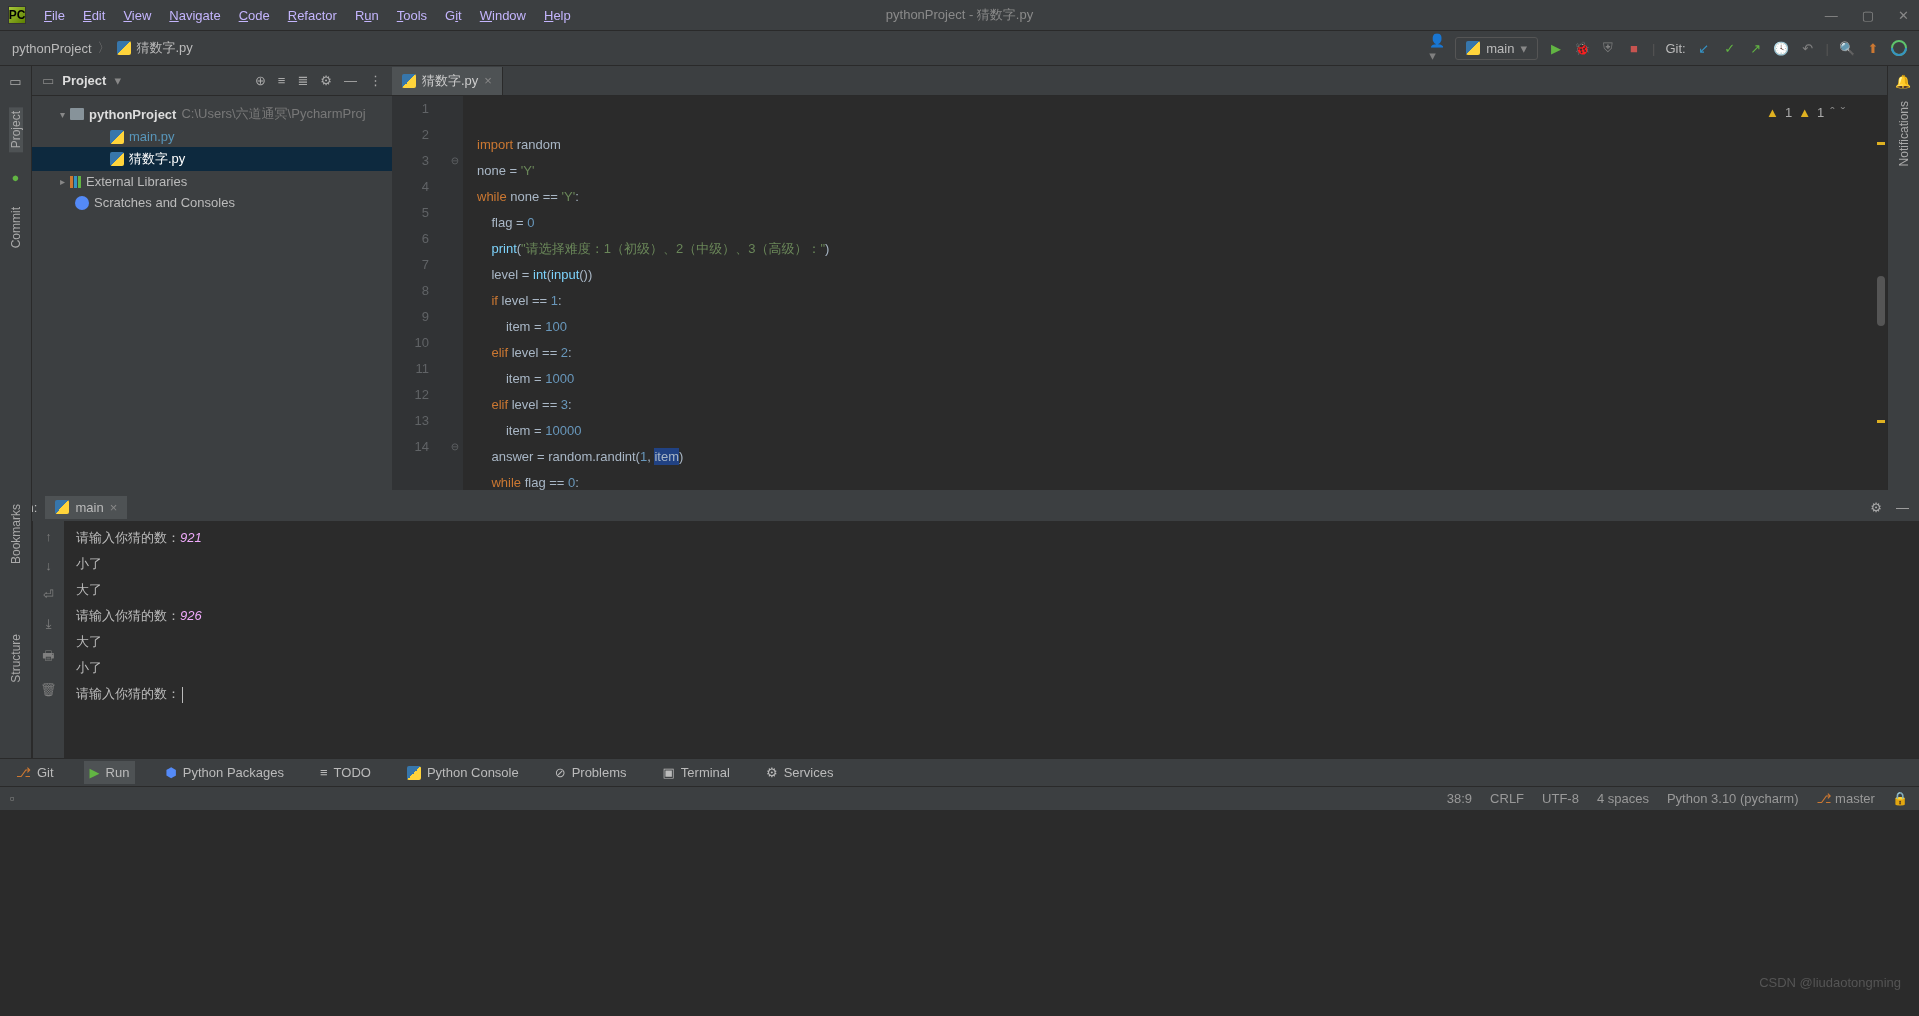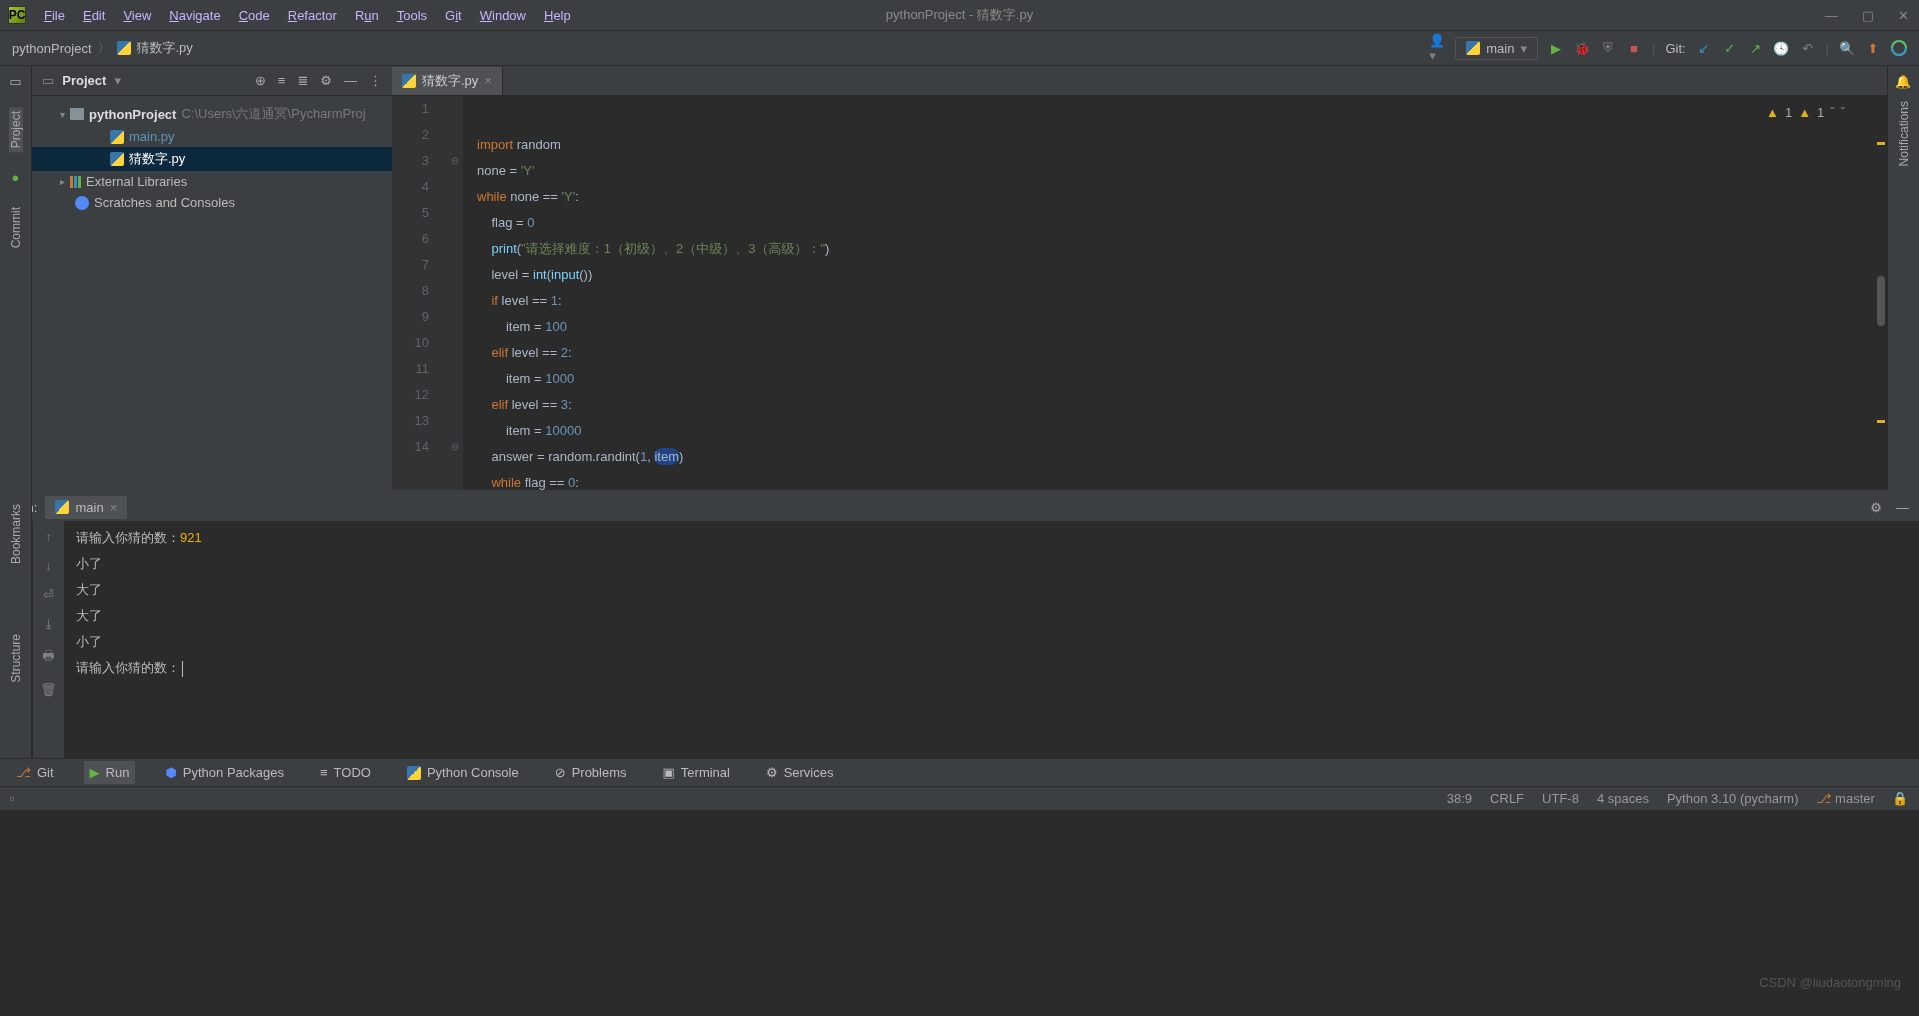--- a/index.html
+++ b/index.html
@@ -54,38 +54,38 @@
     .code-area { flex: 1; display: flex; font-family: "JetBrains Mono", Consolas, monospace; font-size: 14.5px; line-height: 26px; position:relative; overflow:hidden;}
     .gutter { width: 55px; text-align: right; padding-right: 18px; color: #606366; background: #313335; user-select: none; }
     .gutter div { height: 26px; }
     .code { padding-left: 14px; white-space: pre; margin-top: 36px; }
     .code div { height: 26px; }
     .kw { color: #cc7832; }
     .str { color: #6a8759; }
     .num { color: #6897bb; }
     .fn { color: #7dd3fc; }
     .id { color: #a9b7c6; }
-    .hl { background: #214283; padding:1px 0;border-radius:8px;}
+    .hl { background: #214283; padding:1px 0;}
     .right-gutter { width: 32px; background: #3c3f41; border-left: 1px solid #2a2a2a; display: flex; flex-direction: column; align-items: center; padding-top: 8px; gap: 8px; }
     .warnings { position:absolute; top:4px; right:42px; display:flex; gap:6px; align-items:center; color:#aaa; font-size:12px;}
     .warn-tri { color:#dfb121;}
     .editor-scroll { position:absolute; right:0; top:30px; bottom:0; width:12px; }
     .scr-thumb { position:absolute; right:2px; top:150px; width:8px; height:50px; background:#555; border-radius:4px;}
     .scr-mark { position:absolute; right:2px; width:8px; height:3px; }
 
     .run-panel { height: 268px; background: #2b2b2b; border-top: 3px solid #3c3f41; display: flex; flex-direction: column; position:relative;}
     .run-header { height: 28px; background: #3c3f41; display: flex; align-items: center; padding: 0 10px; gap: 8px;}
     .run-header .rlabel { color: #bbb; }
     .run-tab { background: #4e5254; padding: 4px 10px; display: flex; align-items: center; gap: 6px; }
     .run-header-icons { margin-left: auto; display: flex; gap: 14px; color: #aaa;}
     .run-body { flex: 1; display: flex; }
     .run-gutter { width: 32px; background: #3c3f41; display: flex; flex-direction: column; align-items: center; padding-top: 8px; gap: 16px; }
     .run-gutter2 { width: 32px; background: #3c3f41; display: flex; flex-direction: column; align-items: center; padding-top: 8px; gap: 14px; border-left:1px solid #2a2a2a;}
     .console { flex: 1; padding: 4px 12px; font-family: Consolas, monospace; font-size: 14px; line-height: 26px; color: #bbb; }
-    .console .inp { color: #eab308; }
+    .console .inp { color: #f0abfc; font-style: italic; }
     .cursor { display:inline-block; width:1px; height:16px; background:#bbb; vertical-align:middle; margin-left:2px;}
 
     .left-tools { position:absolute; top:496px; left:0; width:32px; background:#3c3f41; display:flex; flex-direction:column; align-items:center; gap:16px; padding-top:10px; height:268px; border-right:1px solid #2a2a2a;}
 
     .bottombar { height: 28px; background: #3c3f41; border-top: 1px solid #2a2a2a; display: flex; align-items: center; padding: 0 10px; gap: 24px; }
     .btab { display: flex; align-items: center; gap: 6px; color: #bbb; cursor: pointer; padding:4px 6px;}
     .btab.active { background: #4e5254; }
     .statusbar { height: 24px; background: #3c3f41; border-top: 1px solid #2a2a2a; display: flex; align-items: center; justify-content: flex-end; padding: 0 10px; gap: 18px; color: #999; font-size: 12px;}
     .watermark { position:absolute; bottom:26px; right:18px; color:#555; font-size:13px;}
     .collapse-gutter{width:16px; background:#313335;}
@@ -299,20 +299,21 @@
       <span class="gray">↓</span>
       <span class="gray">⏎</span>
       <span class="gray">⤓</span>
       <span class="gray">🖶</span>
       <span class="gray">🗑</span>
     </div>
     <div class="console" id="console">
         <div><span>请输入你猜的数：</span><span class="inp">921</span></div>
         <div>小了</div>
         <div>大了</div>
+        <div><span>请输入你猜的数：</span><span class="inp">926</span></div>
         <div>大了</div>
         <div>小了</div>
         <div><span>请输入你猜的数：</span><span class="cursor"></span></div>
       </div>
   </div>
 </div>
 
 <div class="left-tools" style="top:490px;">
   <span class="v-label">Bookmarks</span>
   <span style="height:30px"></span>

